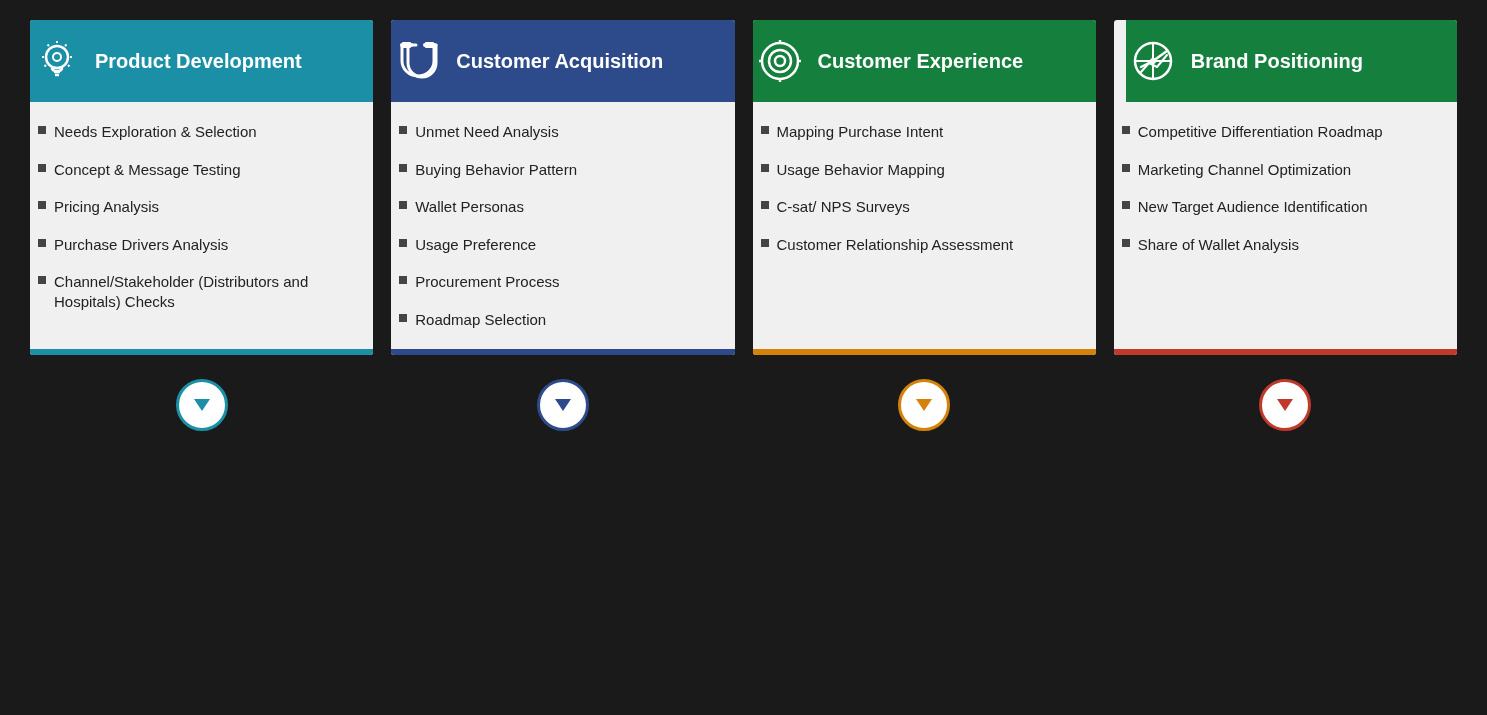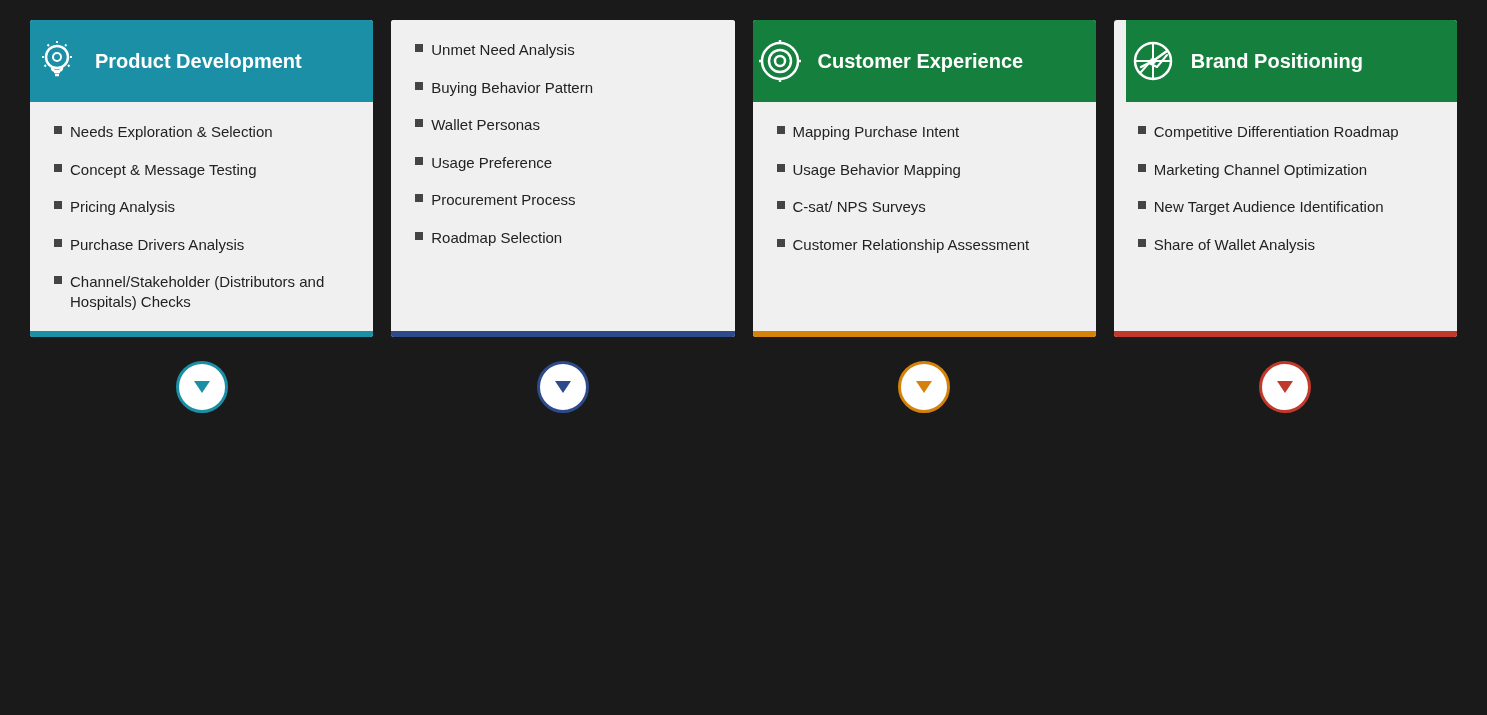--- a/index.html
+++ b/index.html
@@ -58,21 +58,21 @@
     }
 
     .header-title {
       color: white;
       font-size: 20px;
       font-weight: bold;
       line-height: 1.2;
     }
 
     .card-body {
-      padding: 20px 16px 20px 24px;
+      padding: 20px 16px 20px 8px;
       flex: 1;
       background: #f0f0f0;
     }
 
     .card-body ul {
       list-style: none;
       padding: 0;
       margin: 0;
     }
 
@@ -186,20 +186,36 @@
           </li>
           <li>
             <span class="bullet"></span>
             <span>Channel/Stakeholder (Distributors and Hospitals) Checks</span>
           </li>
         </ul>
       </div>
       <div class="card-footer teal"></div>
     </div>
     <div class="card">
+      <div class="card-header blue">
+        <div class="header-icon">
+          <svg viewBox="0 0 48 48" fill="none" xmlns="http://www.w3.org/2000/svg">
+    <path d="M14 8 L14 26 C14 33.7 20.3 40 28 40 C35.7 40 42 33.7 42 26 L42 8" stroke="white" stroke-width="3" fill="none" stroke-linecap="round"></path>
+    <path d="M6 8 L6 26 C6 38 14.9 47 28 47 C41.1 47 50 38 50 26" stroke="none"></path>
+    <line x1="14" y1="8" x2="22" y2="8" stroke="white" stroke-width="3" stroke-linecap="round"></line>
+    <line x1="34" y1="8" x2="42" y2="8" stroke="white" stroke-width="3" stroke-linecap="round"></line>
+    <path d="M8 8 L8 24 C8 32 15 39 24 39 C33 39 40 32 40 24 L40 8" stroke="white" stroke-width="3" fill="none"></path>
+    <line x1="8" y1="8" x2="17" y2="8" stroke="white" stroke-width="4" stroke-linecap="round"></line>
+    <line x1="31" y1="8" x2="40" y2="8" stroke="white" stroke-width="4" stroke-linecap="round"></line>
+    <rect x="8" y="5" width="9" height="6" rx="1" fill="white"></rect>
+    <rect x="31" y="5" width="9" height="6" rx="1" fill="white"></rect>
+  </svg>
+        </div>
+        <div class="header-title">Customer Acquisition</div>
+      </div>
       <div class="card-body">
         <ul>
           <li>
             <span class="bullet"></span>
             <span>Unmet Need Analysis</span>
           </li>
           <li>
             <span class="bullet"></span>
             <span>Buying Behavior Pattern</span>
           </li>

